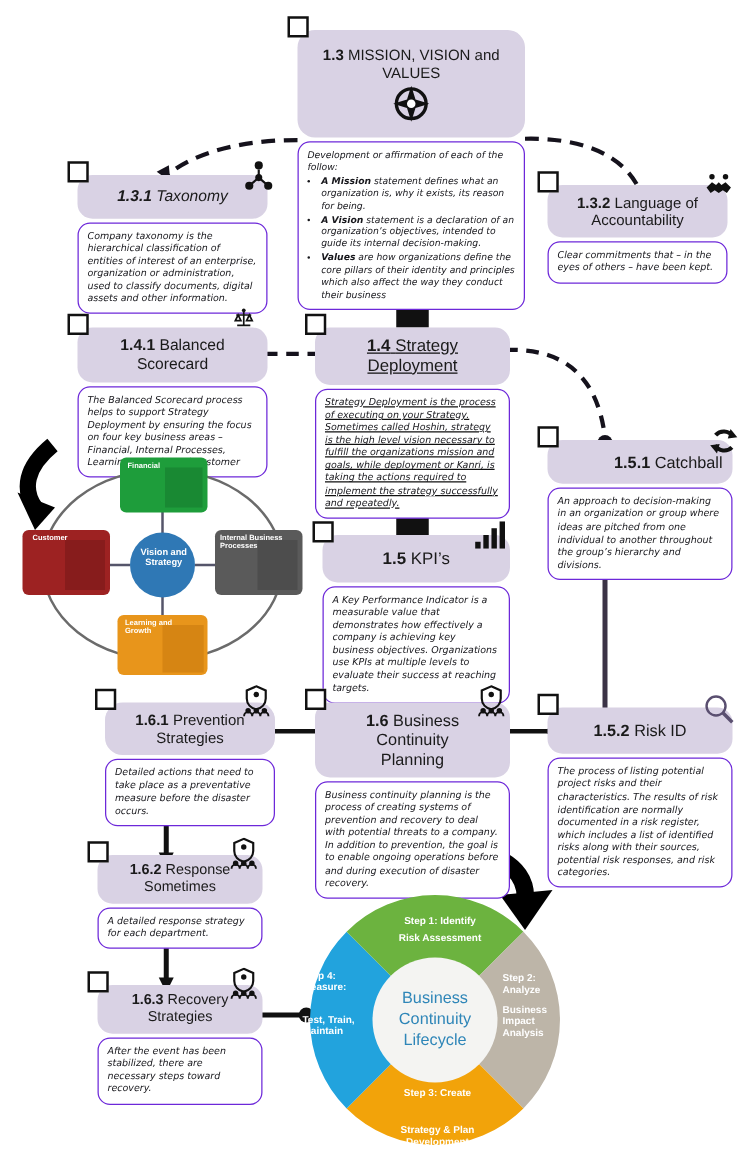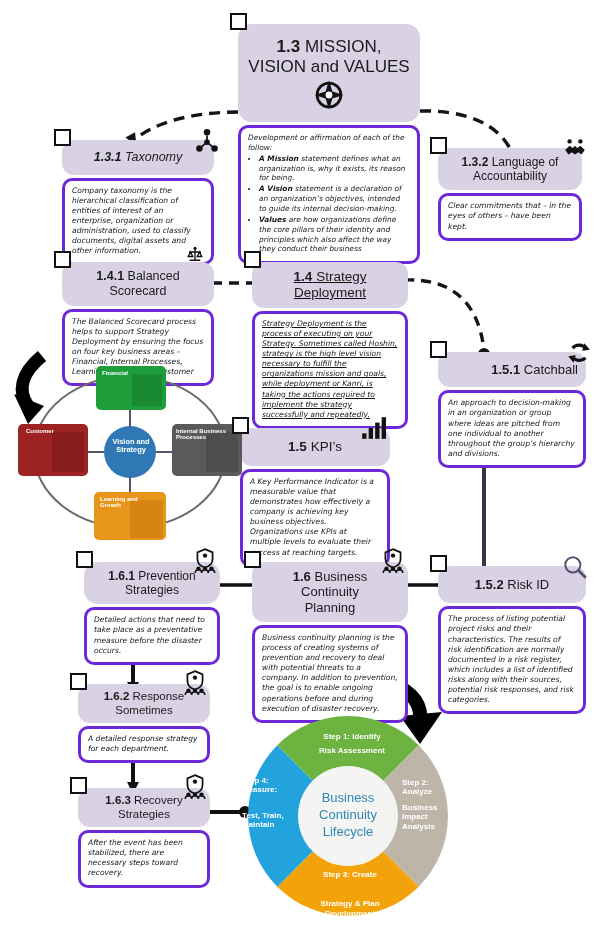--- a/index.html
+++ b/index.html
@@ -12,30 +12,30 @@
   .node{position:absolute;}
   .hdr{position:relative;background:#d9d2e4;border-radius:12px;
        text-align:center;color:#1a1a1a;line-height:1.18;padding:7px 10px 8px;
        box-sizing:border-box;}
   .hdr .num{font-weight:bold;}
   .hdr .ttl{font-weight:normal;}
   .chk{position:absolute;left:-8px;top:-11px;width:17px;height:17px;
        background:#fff;border:2px solid #111;box-sizing:border-box;z-index:5;}
   .ico{position:absolute;right:-6px;top:-12px;width:26px;height:26px;z-index:6;}
   .ico svg{display:block;width:26px;height:26px;}
-  .desc{position:relative;margin-top:3px;background:#fff;border:3px solid #6d28d9;
+  .desc{position:relative;margin-top:3px;background:#fff;border:1px solid #6d28d9;
         border-radius:10px;padding:5px 7px 6px;box-sizing:border-box;
         font-family:"DejaVu Sans",sans-serif;font-style:italic;
         font-size:7.6px;line-height:1.33;color:#17171c;}
   .desc b{font-weight:bold;}
   .desc ul{margin:1px 0 0;padding-left:11px;}
   .desc li{margin:0 0 1px;}
 
   
-  #n13 .hdr{font-size:17px;padding:13px 10px 6px;border-radius:14px;text-align:center;}
+  #n13 .hdr{font-size:12px;padding:13px 10px 6px;border-radius:14px;text-align:center;}
   #n13 .compass{display:block;margin:1px auto 4px;}
 
   
   .pic{position:absolute;}
   .bsc-lbl{position:absolute;color:#fff;font-weight:bold;line-height:1.08;}
   .wheel-lbl{position:absolute;line-height:1.18;font-weight:bold;}
 </style>
 </head>
 <body>
 
@@ -178,21 +178,21 @@
             <path d="M5.5 15A8 8 0 0 0 18 16.5" stroke="#111" stroke-width="3" fill="none"></path>
             <polygon points="7,21 2,15 9,14" fill="#111"></polygon>
           </svg>
       </span>
       <span class="num">1.5.1</span> 
       <span class="ttl">Catchball</span>
     </div>
     <div class="desc">An approach to decision-making in an organization or group where ideas are pitched from one individual to another throughout the group’s hierarchy and divisions.</div>
   </div>
 
-  <div class="node" id="n15" style="left:240px;top:428px;width:150px;">
+  <div class="node" id="n15" style="left:258px;top:428px;width:150px;">
     <div class="hdr" style="font-size:13.5px;padding:11px 8px;">
       <span class="chk"></span>
       <span class="ico" style="right:4px;top:-13px;">
         <svg viewBox="0 0 24 24">
             <rect x="2" y="17" width="4" height="5" fill="#111"></rect>
             <rect x="8" y="12" width="4" height="10" fill="#111"></rect>
             <rect x="14" y="7" width="4" height="15" fill="#111"></rect>
             <rect x="20" y="2" width="4" height="20" fill="#111"></rect>
           </svg>
       </span>

